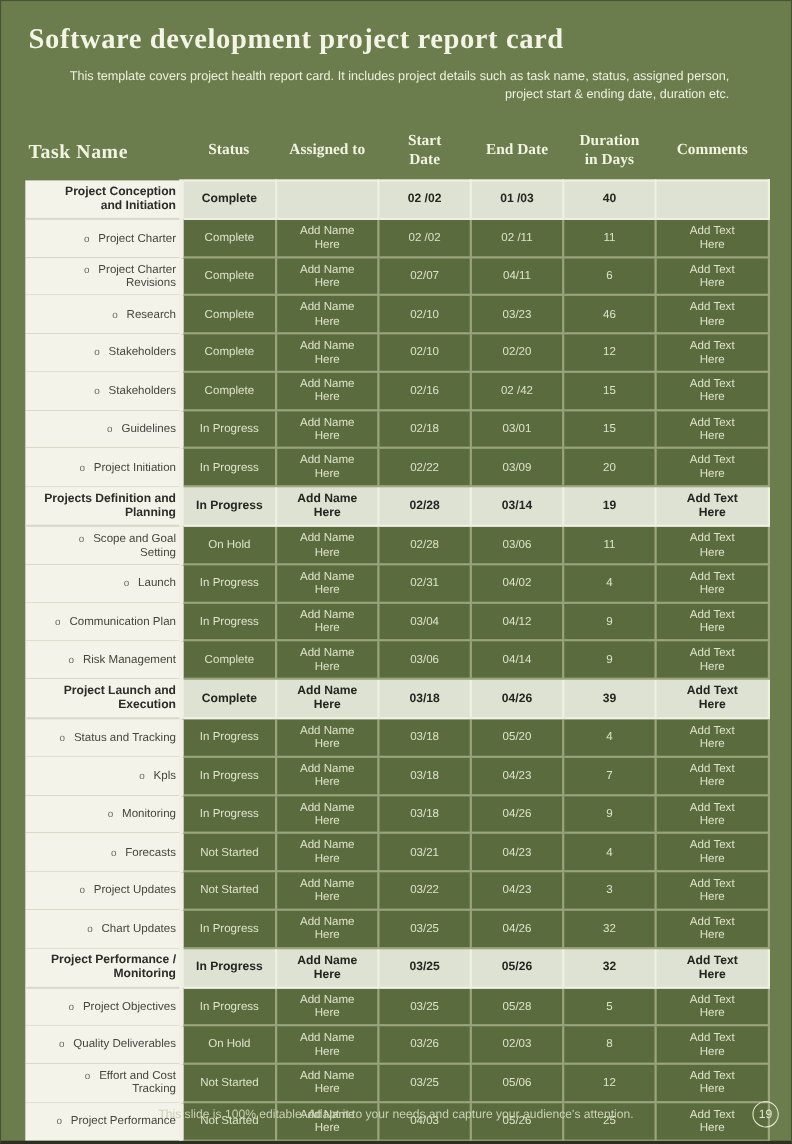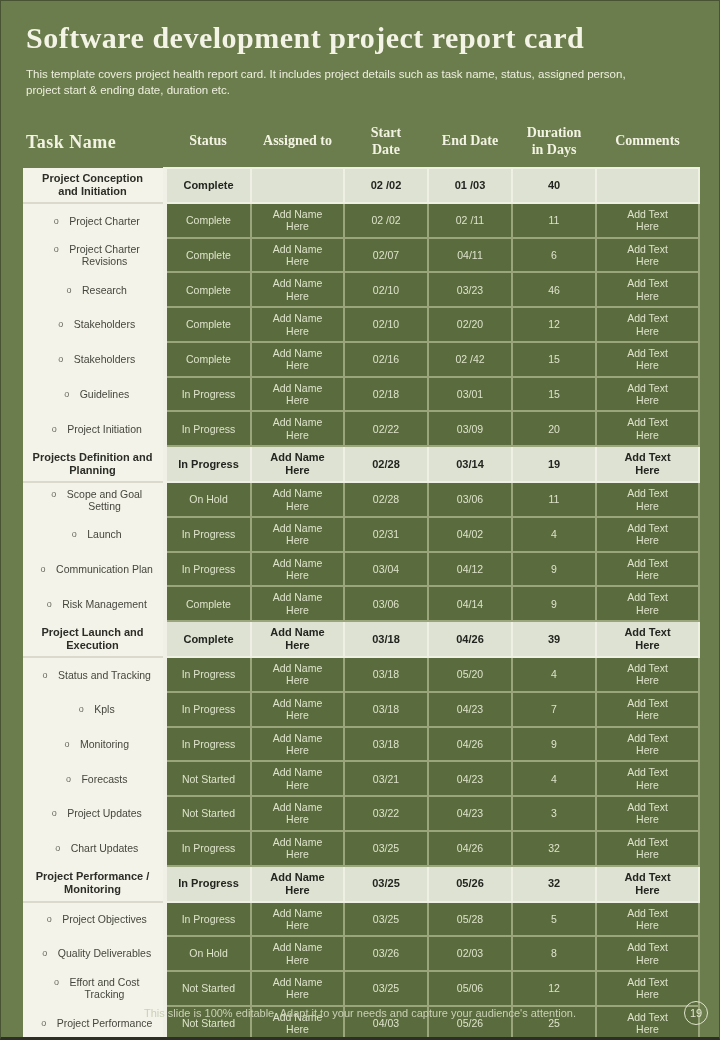--- a/index.html
+++ b/index.html
@@ -9,31 +9,32 @@
     width: 720px; height: 1040px;
     background: #6b7c4d;
     border: 1px solid rgba(30,35,20,0.45);
     border-bottom: 3px solid #2d2f24;
     position: relative;
     overflow: hidden;
   }
   .page-title {
     font-family: "Liberation Serif", "DejaVu Serif", serif;
     font-weight: bold;
-    font-size: 30px;
+    font-size: 26px;
     color: #f4f4e6;
     padding: 20px 0 0 25px;
     letter-spacing: 0.5px;
   }
   .page-subtitle {
     font-size: 11.5px;
     color: #eef0de;
     padding: 12px 28px 0 25px;
     line-height: 1.35;
     max-width: 690px;
+    text-align: right;
   }
   table.report {
     margin: 22px 0 0 22px;
     width: 676px;
     border-collapse: collapse;
     table-layout: fixed;
   }
   col.c-task { width: 142px; }
   col.c-status { width: 86px; }
   col.c-assigned { width: 93px; }
@@ -77,21 +78,21 @@
   td.cell-light {
     background: #dde2d2;
     color: #232520;
     font-weight: bold;
     font-size: 11px;
     border: 2px solid #eef0e4;
   }
   td.cell-task {
     background: #f4f3e9;
     color: #45463e;
-    text-align: center;
+    text-align: right;
     border-bottom: 2px solid #dbd9cb;
     border-right: 4px solid #f1f0e6;
     padding-left: 2px;
   }
   tr.section td.cell-task {
     font-weight: bold;
     color: #2c2d27;
     font-size: 11px;
   }
   tr.task td.cell-task { display: flex; align-items: center; height: 100%; border-bottom: none; }

